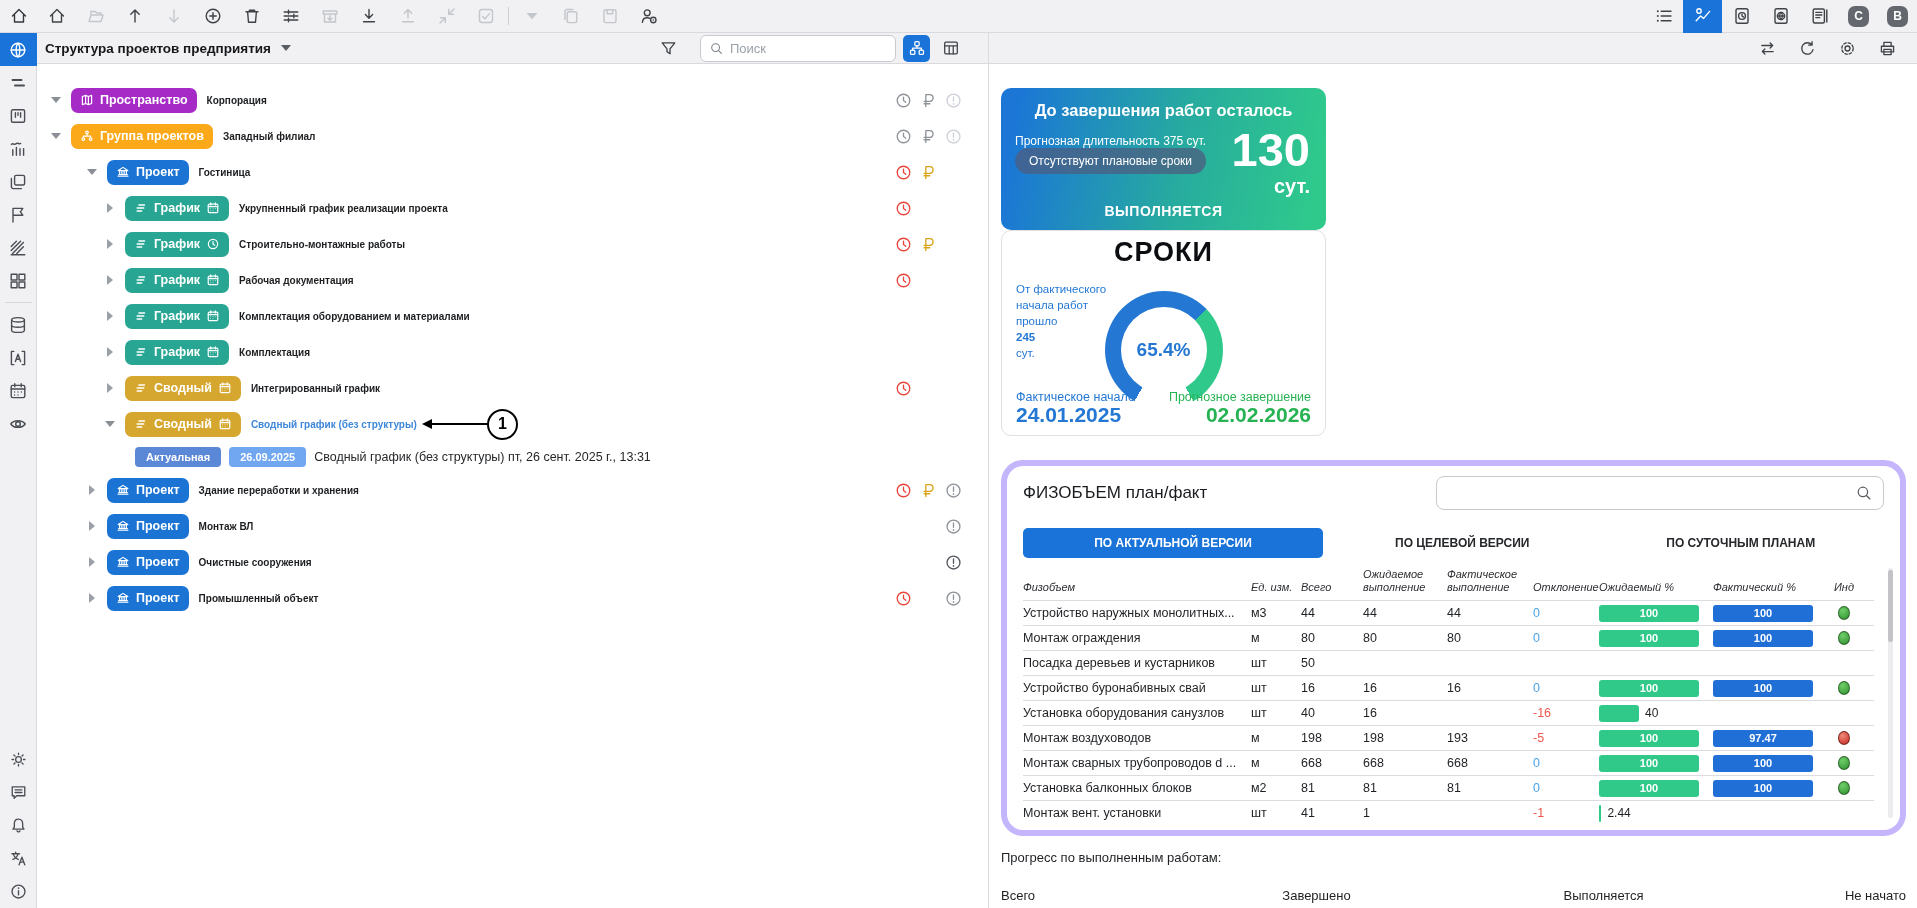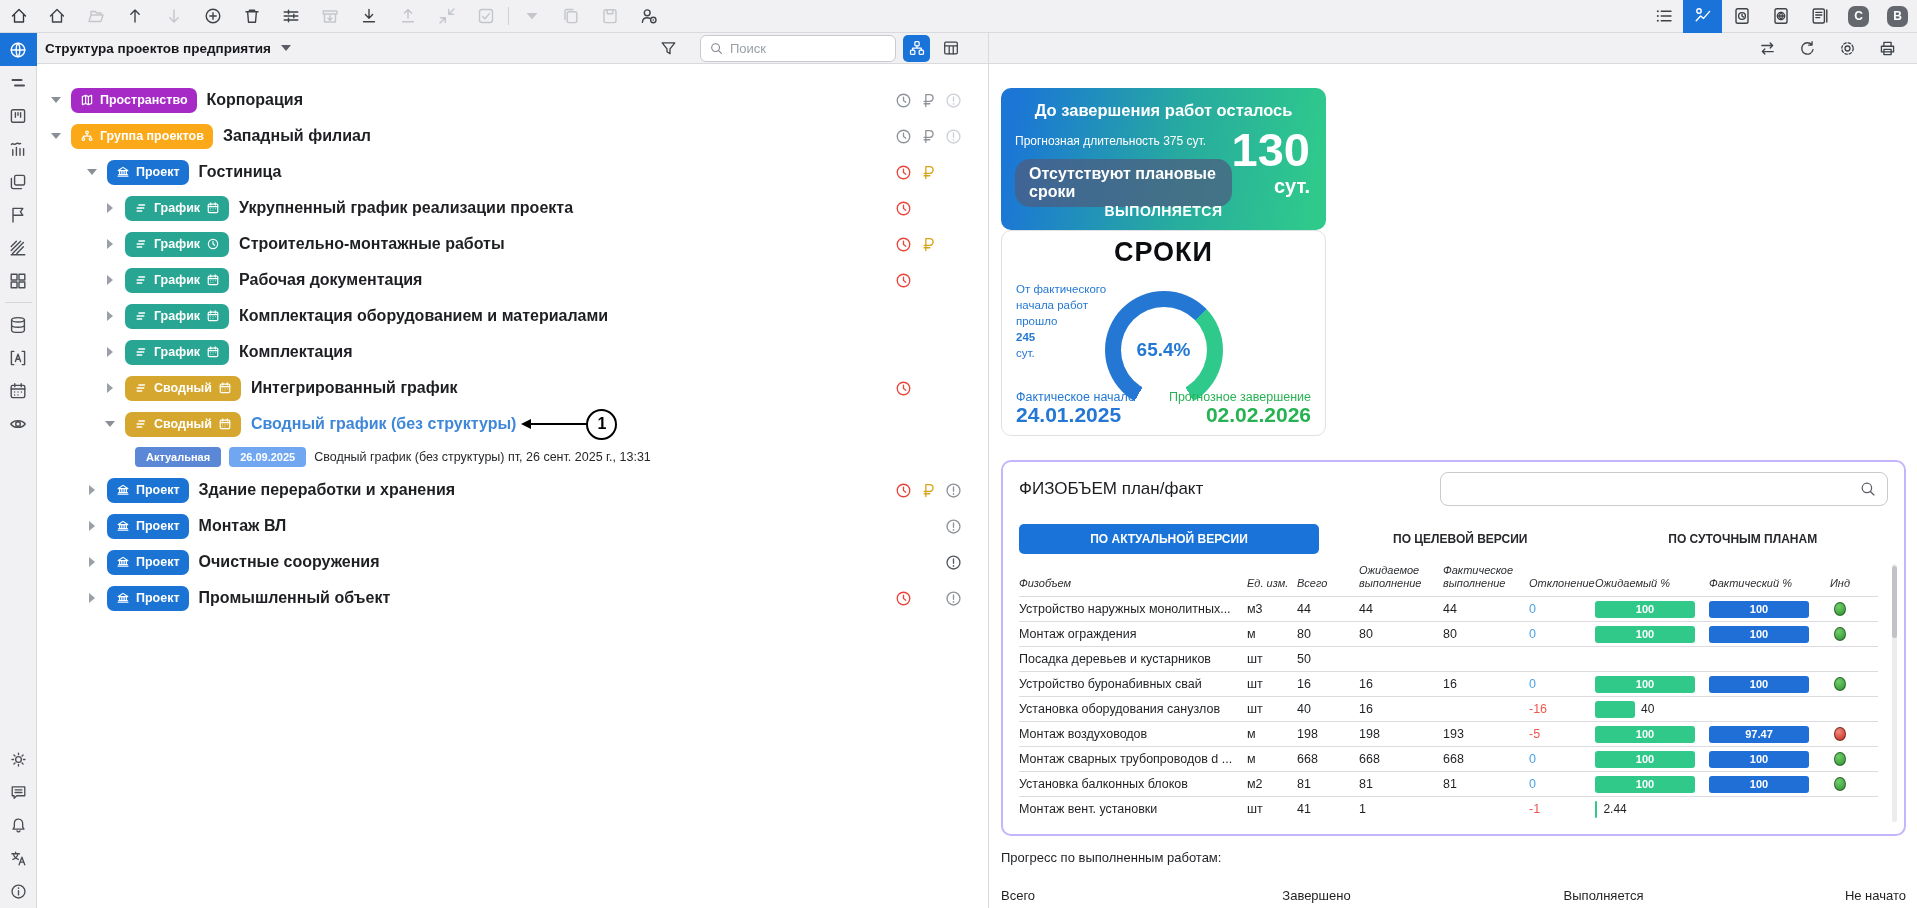--- a/index.html
+++ b/index.html
@@ -41,21 +41,21 @@
   .view-btn.active { background:#1a73d8; color:#fff; }
 
   .tree { position:absolute; top:31px; left:0; right:0; bottom:0; background:#fff; padding-top:18px; overflow:hidden; }
   .trow { position:relative; height:36px; display:flex; align-items:center; }
   .trow.version { height:30px; }
   .tcaret { width:14px; display:flex; justify-content:center; cursor:pointer; flex:none; }
   .c-down { width:0; height:0; border-left:5px solid transparent; border-right:5px solid transparent; border-top:6px solid #8a8f96; }
   .c-right { width:0; height:0; border-top:5px solid transparent; border-bottom:5px solid transparent; border-left:6px solid #9ba0a7; }
   .tbadge { height:25px; border-radius:7px; color:#fff; display:flex; align-items:center; gap:6px; padding:0 9px; font-weight:700; font-size:12.5px; margin:0 10px 0 8px; flex:none; cursor:pointer; }
   .tbadge svg { width:14px; height:14px; stroke-width:1.7; }
-  .tname { font-size:16px; font-weight:600; color:#1d1f22; white-space:nowrap; cursor:default; }
+  .tname { font-size:10px; font-weight:600; color:#1d1f22; white-space:nowrap; cursor:default; }
   .tname.link { color:#3f87d9; cursor:pointer; }
   .tstatus { position:absolute; right:24px; display:flex; gap:4px; }
   .st-slot { width:21px; height:20px; display:flex; align-items:center; justify-content:center; }
   .st-slot svg { width:19px; height:19px; }
   .vbadge { height:20px; border-radius:4px; color:#fff; font-size:11px; font-weight:700; display:flex; align-items:center; padding:0 11px; margin-right:8px; flex:none; }
   .vtext { font-size:12.5px; color:#26282b; white-space:nowrap; }
   .anno { display:flex; align-items:center; margin-left:5px; }
   .anno-head { width:0; height:0; border-top:5px solid transparent; border-bottom:5px solid transparent; border-right:10px solid #000; }
   .anno-line { width:56px; height:2.5px; background:#000; }
   .anno-circ { width:31px; height:31px; border:2.5px solid #000; border-radius:50%; background:#fff; display:flex; align-items:center; justify-content:center; font-size:16px; font-weight:600; color:#000; margin-left:-1px; }
@@ -65,39 +65,39 @@
   .rp-head { height:31px; background:#f1f1f3; border-bottom:1px solid #d9d9de; display:flex; align-items:center; justify-content:flex-end; gap:8px; padding-right:14px; color:#3f4347; }
   .rp-btn { width:32px; height:27px; display:flex; align-items:center; justify-content:center; cursor:pointer; }
   .rp-btn svg { width:19px; height:19px; }
   .rp-body { position:absolute; top:31px; left:0; right:0; bottom:0; background:#fff; }
 
   .card-grad { position:absolute; left:12px; top:24px; width:325px; height:142px; border-radius:10px; color:#fff; overflow:hidden; }
   .cg-title { text-align:center; font-weight:700; font-size:16.5px; padding-top:13px; }
   .cg-body { display:flex; padding:8px 16px 0 14px; }
   .cg-left { flex:1; }
   .cg-forecast { font-size:12px; margin-top:6px; }
-  .cg-pill { margin-top:11px; display:inline-block; border-radius:15px; padding:6px 14px; font-size:16px; font-weight:700; }
+  .cg-pill { display:inline-block; border-radius:15px; padding:6px 14px; font-size:12px; font-weight:400; }
   .cg-right { text-align:right; }
   .cg-days { font-size:47px; font-weight:700; line-height:0.95; }
   .cg-unit { font-size:20px; font-weight:700; margin-top:2px; }
   .cg-status { position:absolute; bottom:11px; left:0; right:0; text-align:center; font-weight:700; font-size:14px; letter-spacing:0.5px; }
 
   .card-sroki { position:absolute; left:12px; top:166px; width:325px; height:206px; background:#fff; border:1px solid #e1e1e5; border-radius:10px; }
   .sk-title { text-align:center; font-size:27px; font-weight:800; color:#0b0d10; margin-top:6px; letter-spacing:1px; }
   .sk-left { position:absolute; left:14px; top:50px; font-size:11.5px; line-height:1.4; }
   .sk-left .b { font-weight:700; }
   .gauge-wrap { position:absolute; left:50%; transform:translateX(-50%); top:60px; width:118px; height:118px; }
   .gauge { width:118px; height:118px; border-radius:50%; position:relative; }
   .gauge::after { content:""; position:absolute; inset:16px; background:#fff; border-radius:50%; }
   .gauge-label { position:absolute; inset:0; display:flex; align-items:center; justify-content:center; font-size:19px; font-weight:700; z-index:2; }
   .sk-start { position:absolute; left:14px; bottom:9px; font-size:12.5px; }
   .sk-end { position:absolute; right:14px; bottom:9px; font-size:12.5px; text-align:right; }
   .sk-date { font-size:21px; font-weight:700; line-height:1.05; }
 
-  .fiz { position:absolute; left:12px; top:396px; width:905px; height:376px; background:#fff; border:2px solid #c4b5fd; border-radius:10px; }
+  .fiz { position:absolute; left:12px; top:396px; width:905px; height:376px; background:#fff; border:6px solid #c4b5fd; border-radius:22px; }
   .fz-title { position:absolute; left:16px; top:17px; font-size:17px; color:#1a1c1f; font-weight:500; }
   .fz-search { position:absolute; right:16px; top:10px; width:448px; height:34px; border:1px solid #c9c9ce; border-radius:8px; display:flex; align-items:center; padding:0 10px; color:#5a5e64; background:#fff; }
   .fz-search input { flex:1; border:none; outline:none; font-size:13px; font-family:inherit; background:transparent; }
   .fz-tabs { position:absolute; top:62px; left:16px; right:20px; height:30px; display:flex; align-items:center; }
   .fz-tab { flex:1; text-align:center; font-weight:700; font-size:12px; color:#26282c; cursor:pointer; }
   .fz-tab.active { flex:none; width:300px; background:#1a73d8; color:#fff; line-height:30px; border-radius:5px; }
   .fz-table { position:absolute; top:102px; left:16px; right:26px; }
   .fz-hrow { display:flex; align-items:flex-end; font-style:italic; font-size:11px; color:#2c2e32; padding-bottom:7px; }
   .fz-hrow > div { white-space:pre-line; line-height:1.15; }
   .fz-row { display:flex; align-items:center; height:25px; border-top:1px solid #dcdce0; font-size:12.5px; color:#1e2023; cursor:default; }

